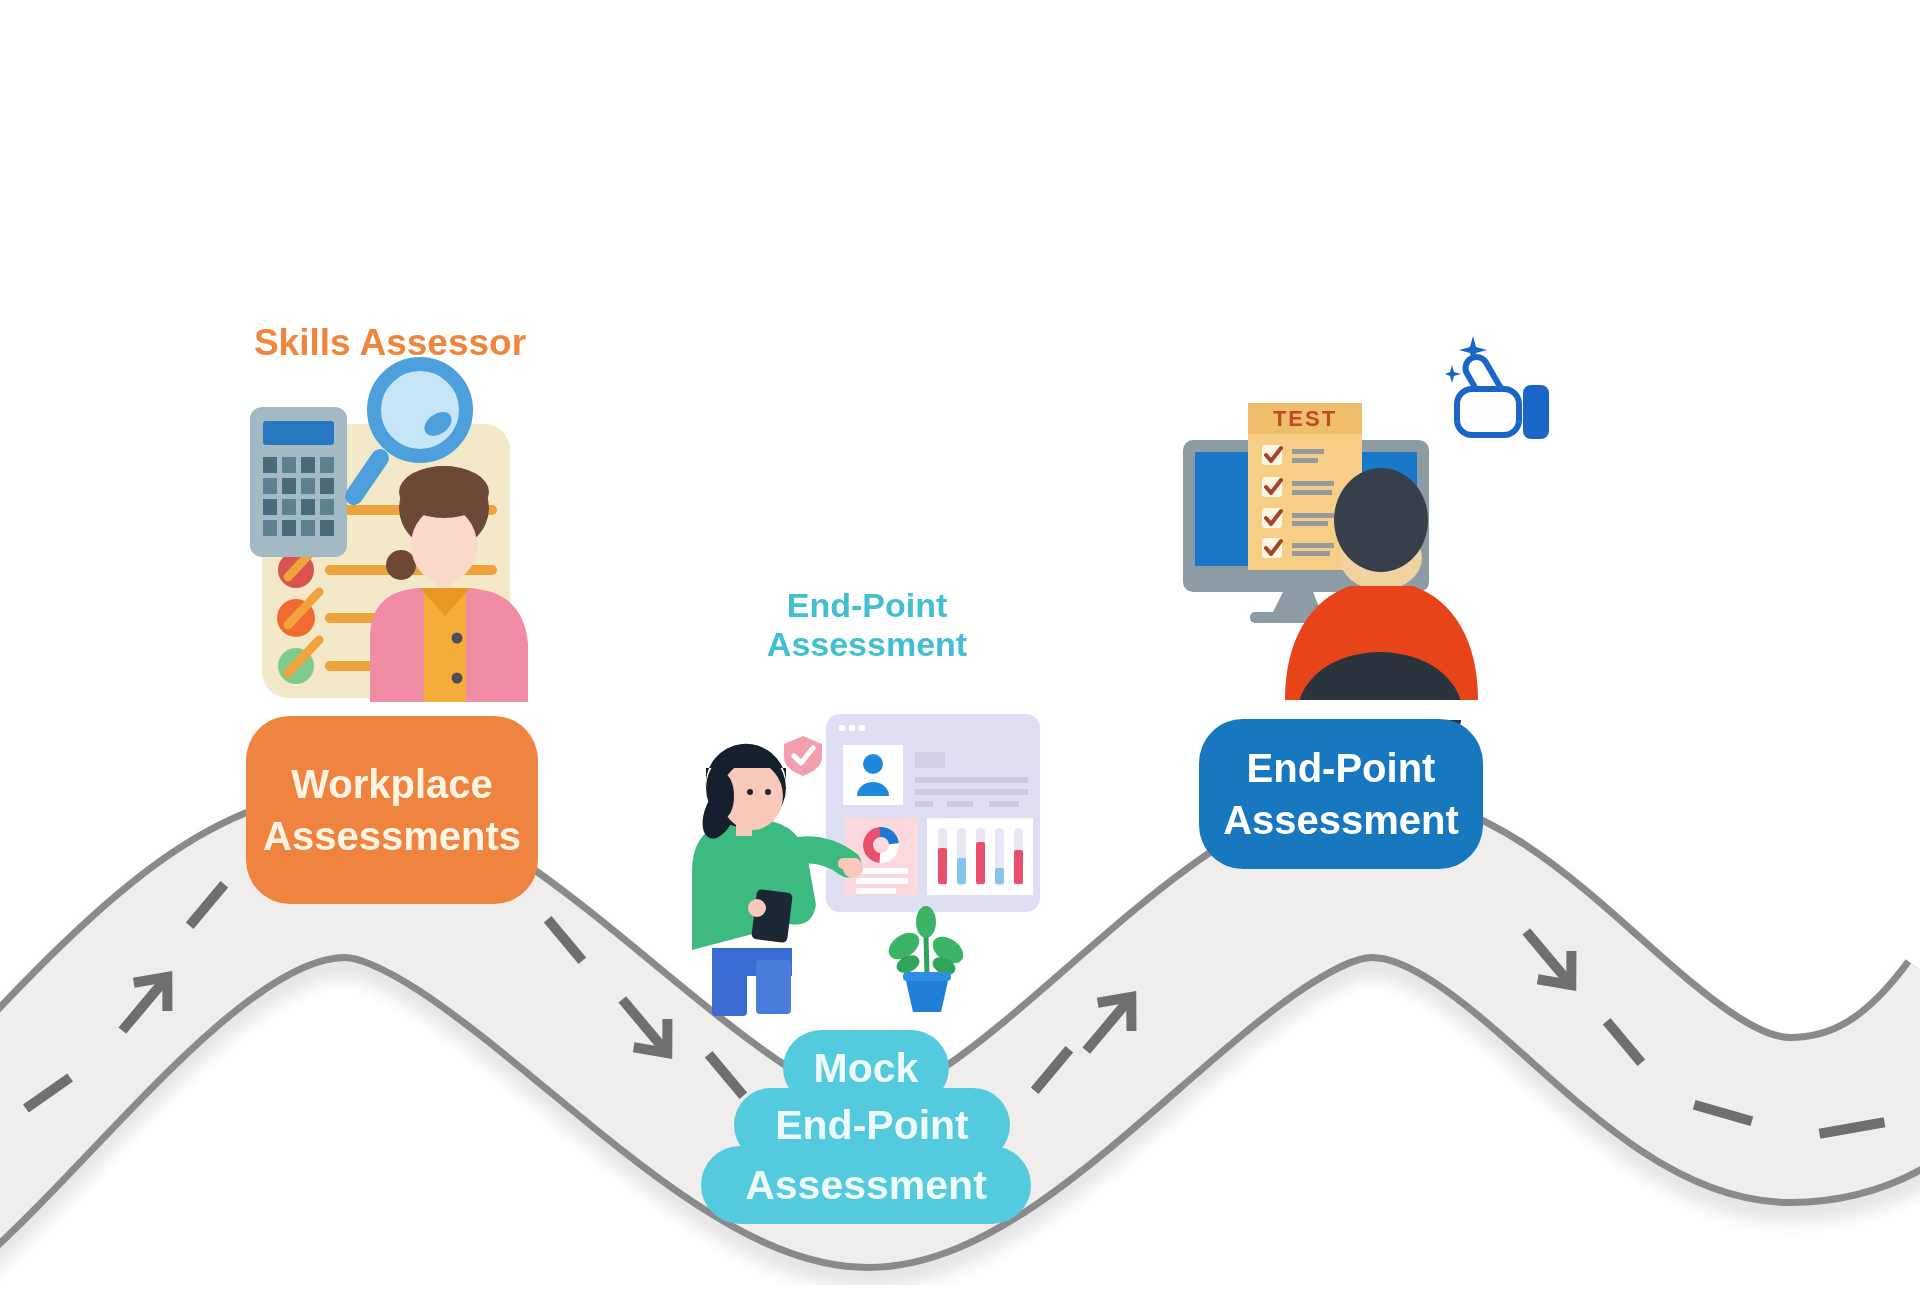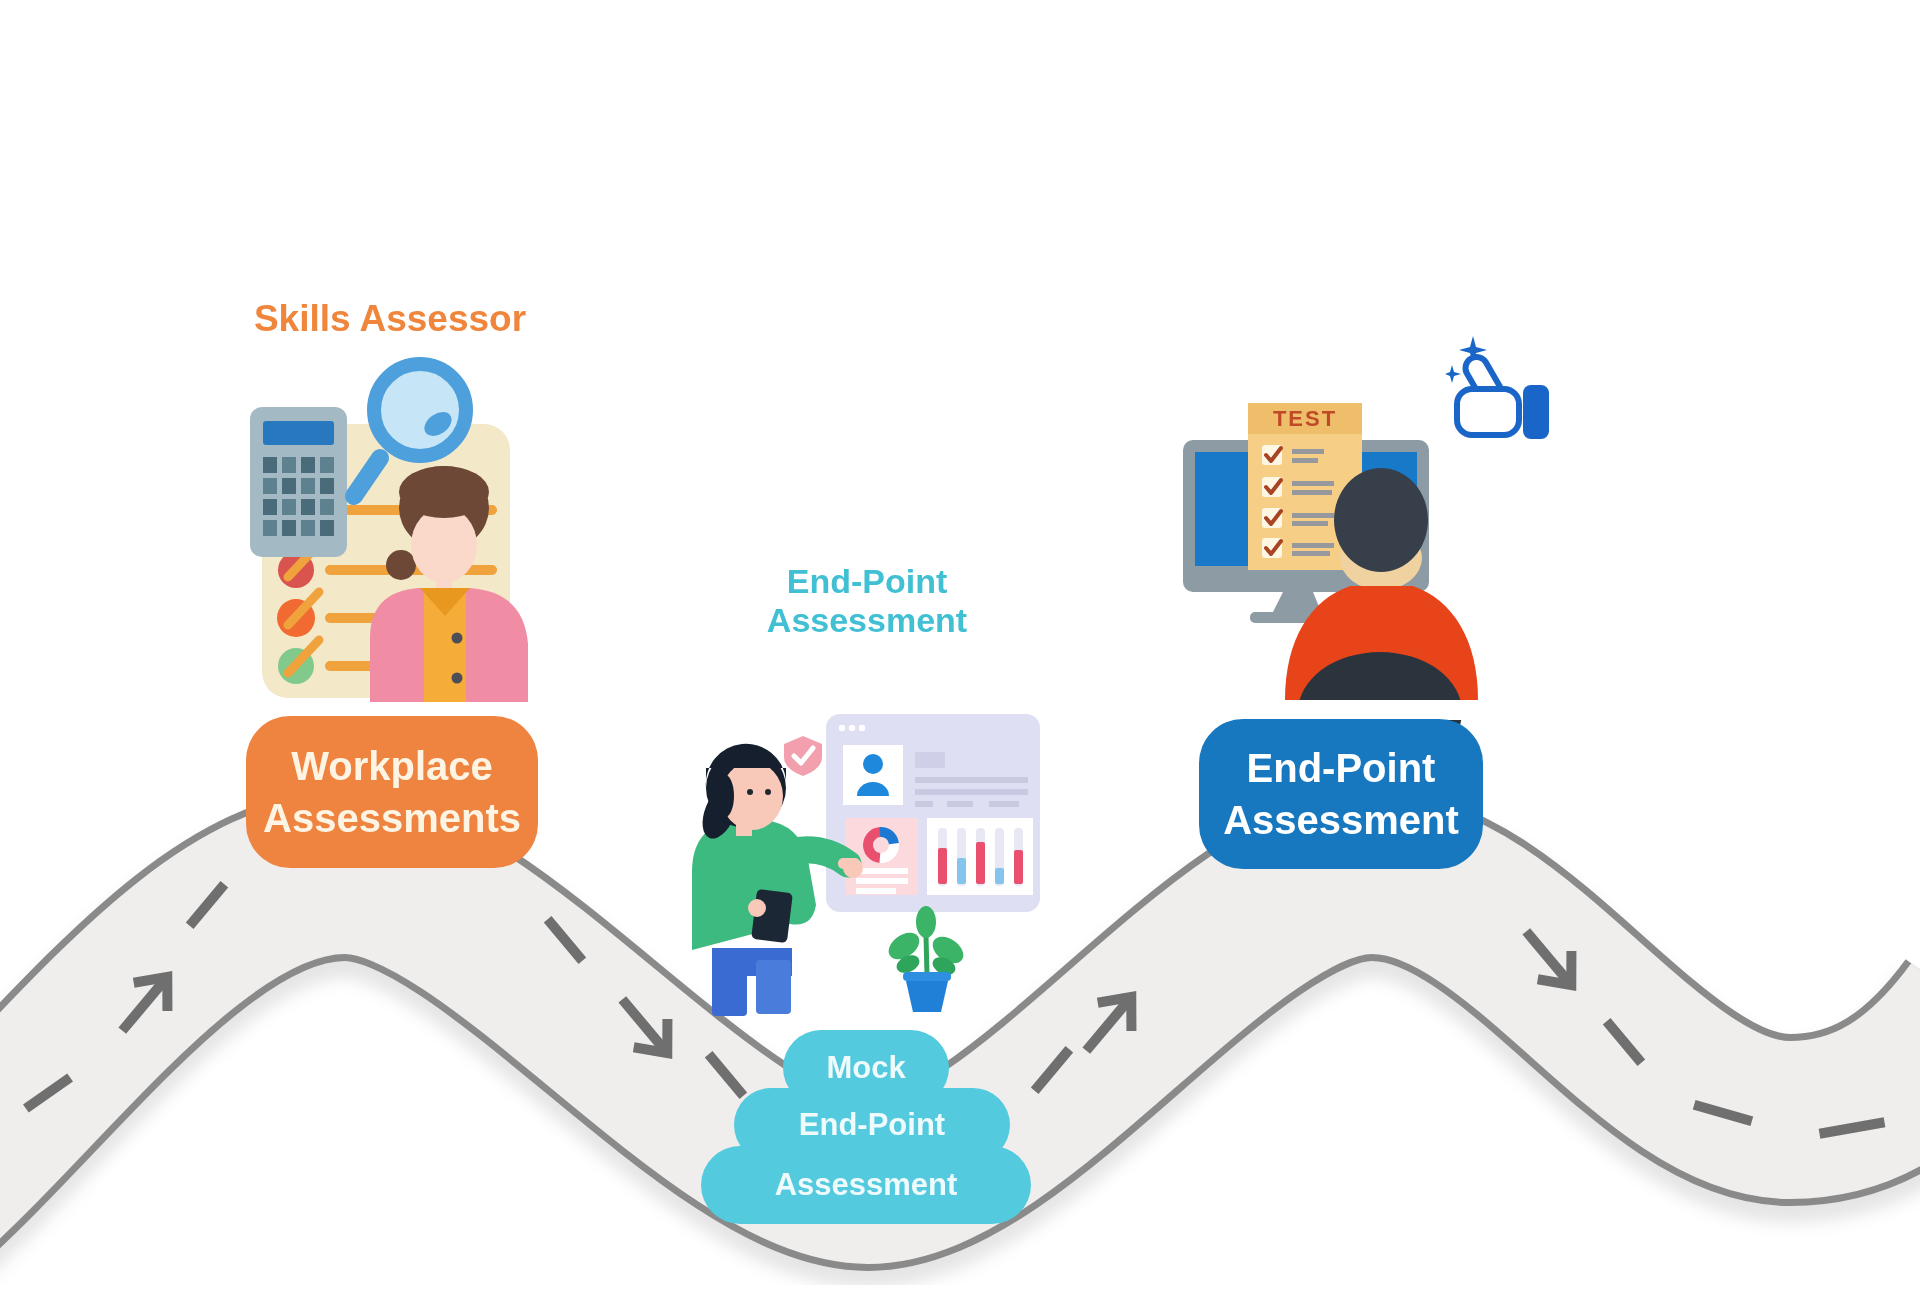--- a/index.html
+++ b/index.html
@@ -1,30 +1,30 @@
 <!DOCTYPE html>
 <html><head>
 <meta charset="utf-8">
 <style>
   html,body{margin:0;padding:0;background:#fff;}
   .canvas{position:relative;width:1920px;height:1305px;background:#FFFFFF;overflow:hidden;
           font-family:"Liberation Sans",sans-serif;}
   svg.scene{position:absolute;left:0;top:0;width:1920px;height:1305px;}
   .badge{position:absolute;display:flex;flex-direction:column;align-items:center;justify-content:center;
          font-weight:bold;text-align:center;}
-  #badge-workplace{left:246px;top:716px;width:292px;height:152px;background:#EF8440;border-radius:44px;
+  #badge-workplace{left:246px;top:716px;width:292px;height:188px;background:#EF8440;border-radius:44px;
          color:#FDF4E4;font-size:40px;line-height:52px;}
   #badge-endpoint{left:1199px;top:719px;width:284px;height:150px;background:#1878BF;border-radius:44px;
          color:#FFFFFF;font-size:40px;line-height:52px;}
   .pill{position:absolute;display:flex;align-items:center;justify-content:center;background:#53CADD;
-        color:#EFFAFC;font-weight:bold;font-size:31px;}
+        color:#EFFAFC;font-weight:bold;font-size:41px;}
   #pill-mock{left:783px;top:1030px;width:166px;height:76px;border-radius:38px;}
   #pill-endpoint{left:734px;top:1088px;width:276px;height:74px;border-radius:37px;}
   #pill-assessment{left:701px;top:1146px;width:330px;height:78px;border-radius:39px;}
-  .role-label{position:absolute;font-weight:bold;text-align:center;}
+  .role-label{position:absolute;font-weight:bold;text-align:center;margin-top:24px;}
   #role-skills{left:215px;top:298px;width:350px;font-size:37px;color:#F0853C;}
   #role-epa{left:717px;top:562px;width:300px;font-size:34px;line-height:39px;color:#41BFD3;}
 </style>
 </head>
 <body>
 
 <div class="canvas">
 
 <svg class="scene" viewBox="0 0 1920 1305" aria-hidden="true">
   <defs>

